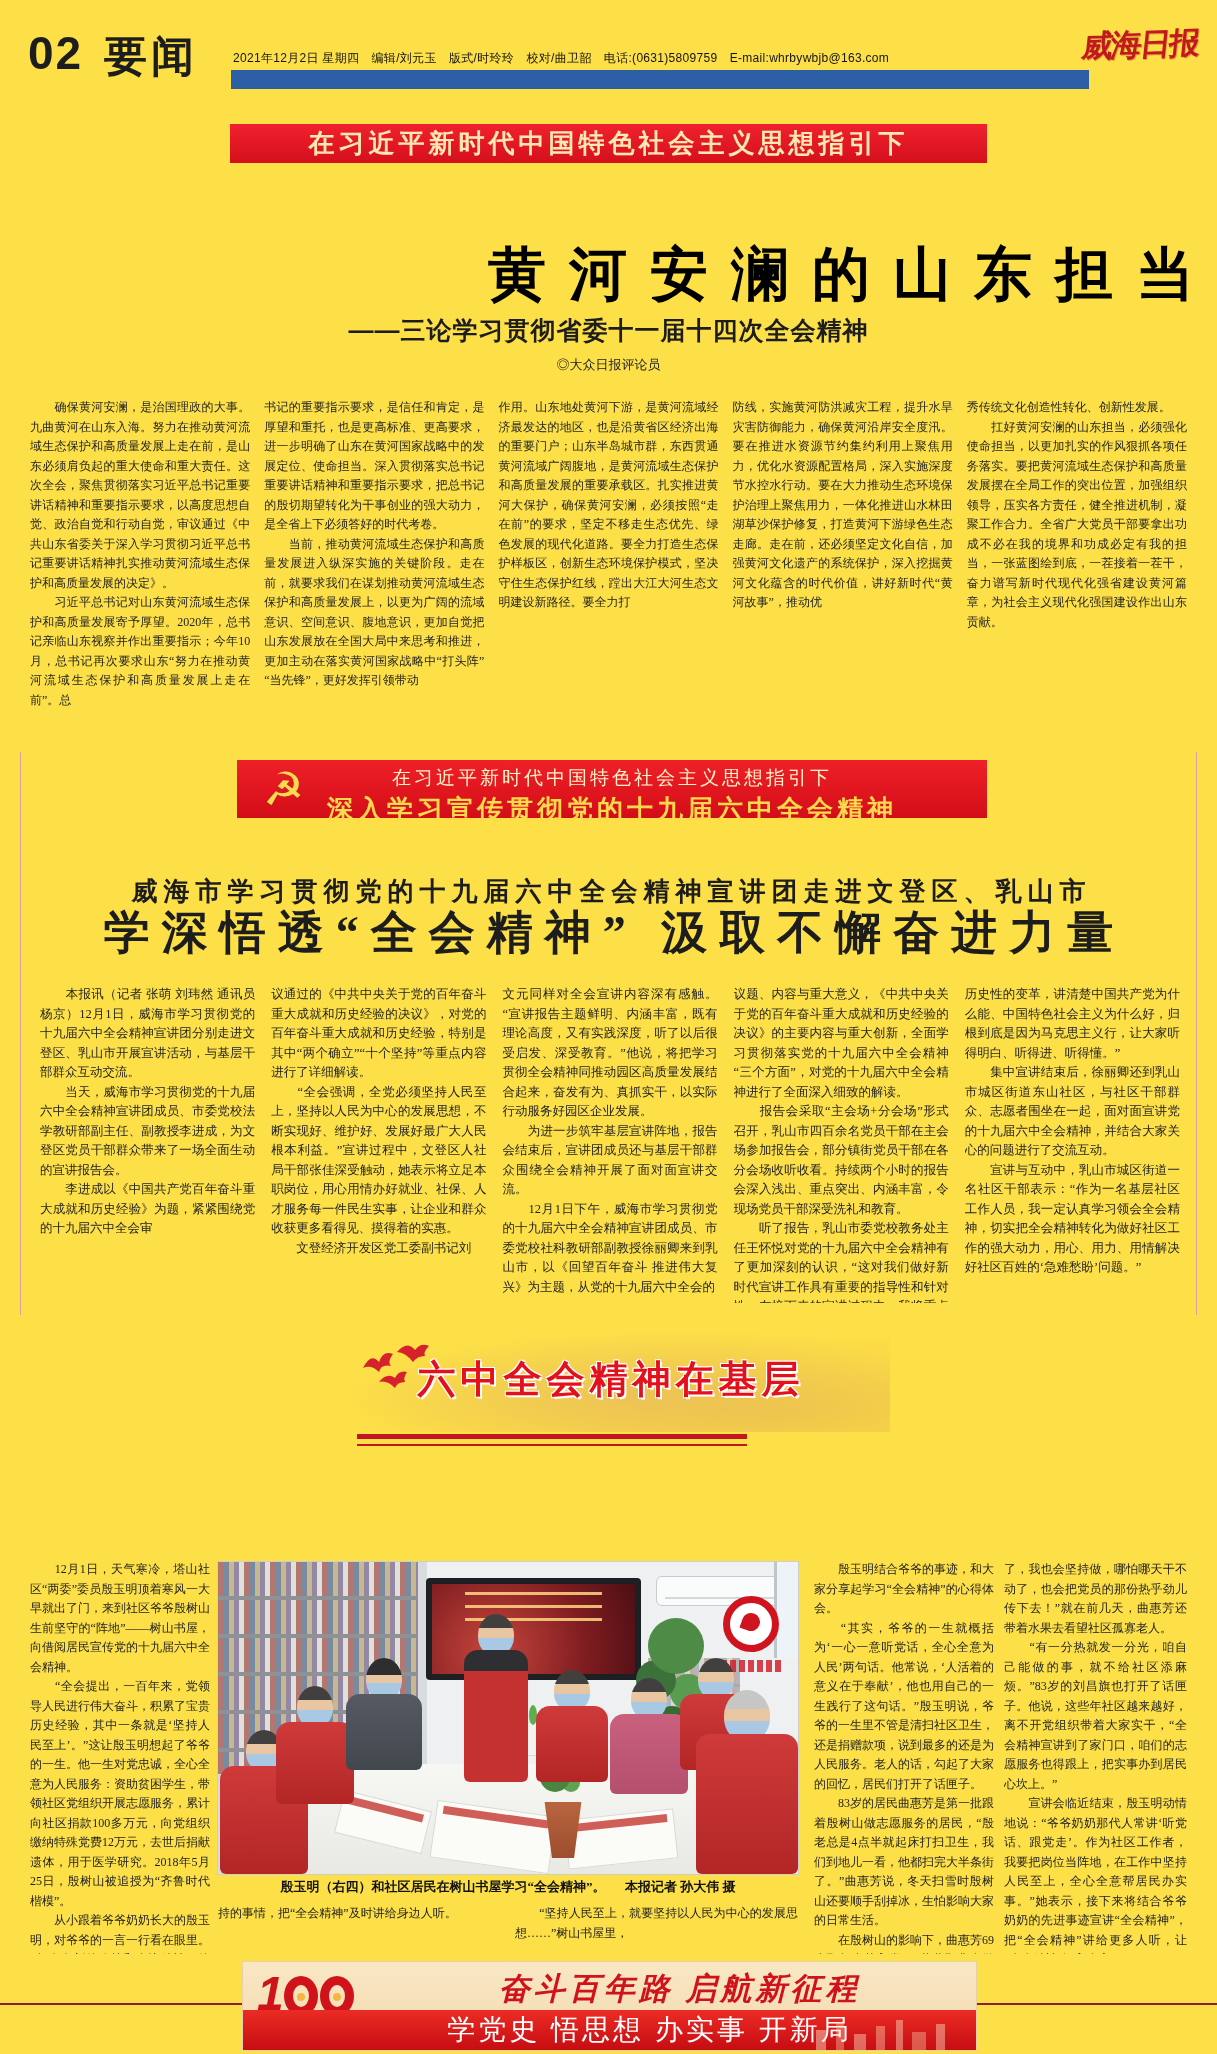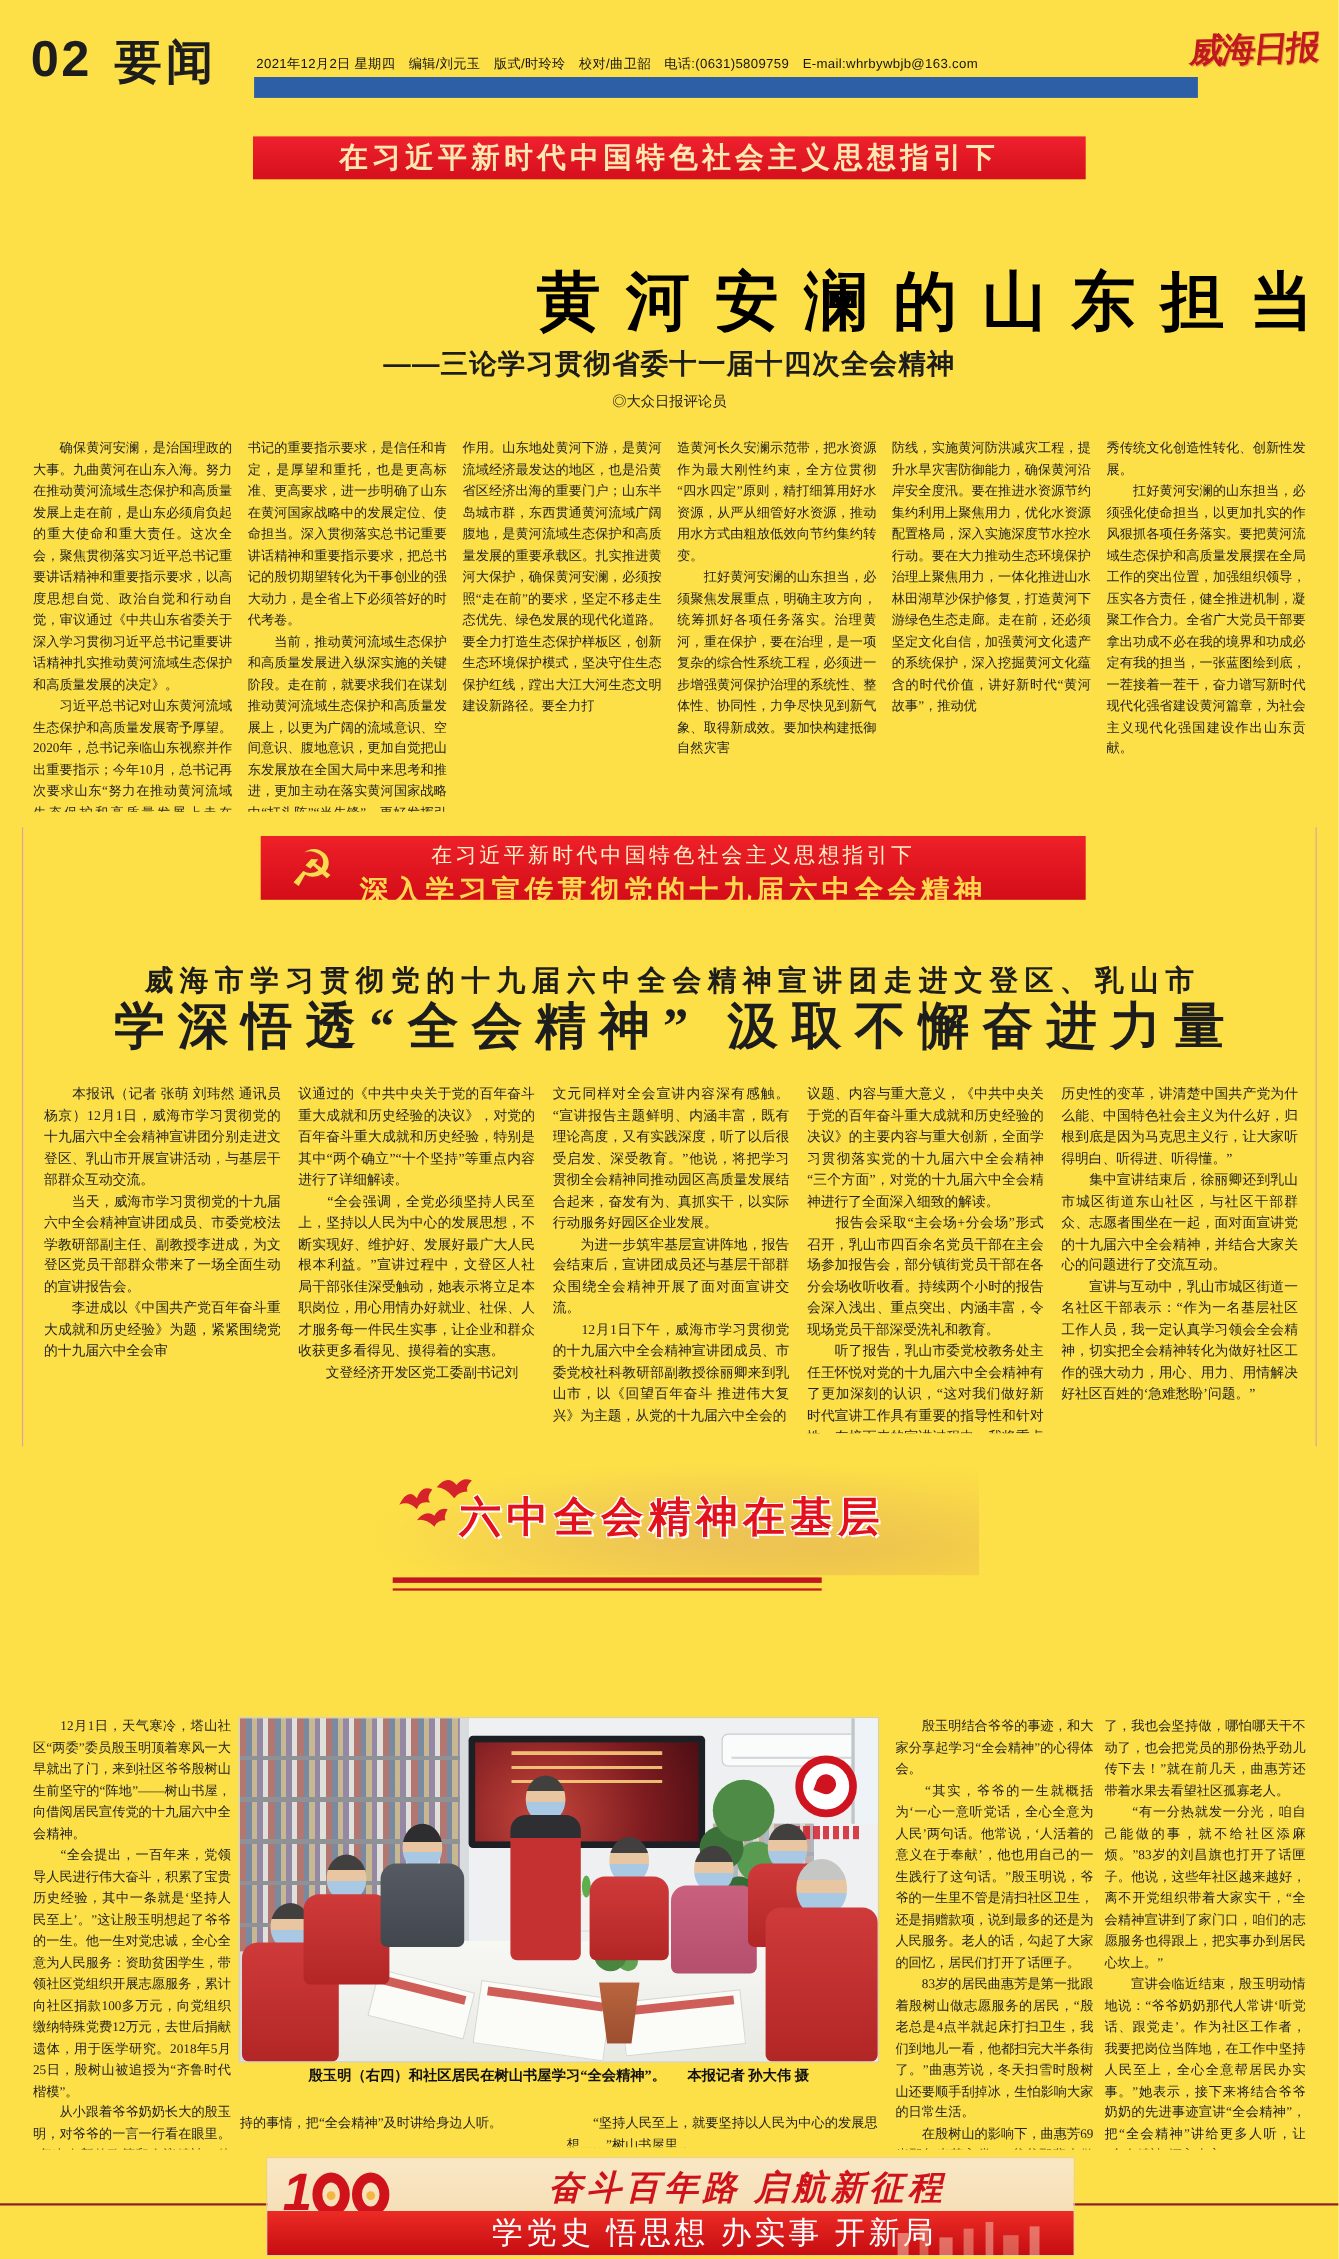--- a/index.html
+++ b/index.html
@@ -52,21 +52,21 @@
   .a3-byline{top:1596px;}
   .a3-body{position:absolute;left:30px;top:1560px;width:1157px;height:394px;}
   .a3-col{position:absolute;top:0;height:394px;overflow:hidden;font-family:"Liberation Serif",serif;font-size:12px;line-height:19.5px;text-align:justify;color:#232323;}
   .a3-col p{margin:0;}
   .a3-col-left{left:0;width:180px;}
   .a3-col-a{left:784px;width:180px;}
   .a3-col-b{left:974px;width:183px;}
   .a3-caption{position:absolute;left:188px;top:318px;width:580px;text-align:center;font-family:"Liberation Serif",serif;font-size:13px;font-weight:700;color:#111;}
   .a3-caption .credit{font-weight:700;margin-left:1.5em;}
   .a3-minis{position:absolute;left:188px;top:344px;width:580px;height:48px;display:flex;gap:14px;font-family:"Liberation Serif",serif;font-size:12px;line-height:19.5px;text-align:justify;}
-  .a3-minis .mini{flex:1;overflow:hidden;margin-top:17px;}
+  .a3-minis .mini{flex:1;overflow:hidden;}
   .a3-minis p{margin:0;}
 
   
   .photo{position:absolute;left:188px;top:2px;width:580px;height:312px;overflow:hidden;background:linear-gradient(90deg,#d8dcdf 0 36%,#eef0f1 36% 100%);box-shadow:0 0 0 1px #cfcfc9;}
   .ph-shelf{position:absolute;left:0;top:0;width:200px;height:212px;
     background:repeating-linear-gradient(180deg,rgba(0,0,0,0) 0 34px,#8e9296 34px 38px),
       repeating-linear-gradient(90deg,rgba(165,85,75,.75) 0 6px,rgba(90,110,140,.75) 6px 11px,rgba(195,175,125,.8) 11px 16px,rgba(120,100,140,.7) 16px 21px,rgba(225,225,218,.85) 21px 26px);}
   .ph-shelf2{position:absolute;left:430px;top:96px;width:92px;height:112px;opacity:.85;
     background:repeating-linear-gradient(180deg,rgba(0,0,0,0) 0 26px,#9aa0a4 26px 29px),
       repeating-linear-gradient(90deg,rgba(150,110,100,.6) 0 5px,rgba(110,130,150,.6) 5px 9px,rgba(210,205,190,.8) 9px 14px);}
@@ -153,24 +153,20 @@
         <p>　　习近平总书记对山东黄河流域生态保护和高质量发展寄予厚望。2020年，总书记亲临山东视察并作出重要指示；今年10月，总书记再次要求山东“努力在推动黄河流域生态保护和高质量发展上走在前”。总</p>
       </div>
     <div class="col">
         <p>书记的重要指示要求，是信任和肯定，是厚望和重托，也是更高标准、更高要求，进一步明确了山东在黄河国家战略中的发展定位、使命担当。深入贯彻落实总书记重要讲话精神和重要指示要求，把总书记的殷切期望转化为干事创业的强大动力，是全省上下必须答好的时代考卷。</p>
         <p>　　当前，推动黄河流域生态保护和高质量发展进入纵深实施的关键阶段。走在前，就要求我们在谋划推动黄河流域生态保护和高质量发展上，以更为广阔的流域意识、空间意识、腹地意识，更加自觉把山东发展放在全国大局中来思考和推进，更加主动在落实黄河国家战略中“打头阵”“当先锋”，更好发挥引领带动</p>
       </div>
     <div class="col">
         <p>作用。山东地处黄河下游，是黄河流域经济最发达的地区，也是沿黄省区经济出海的重要门户；山东半岛城市群，东西贯通黄河流域广阔腹地，是黄河流域生态保护和高质量发展的重要承载区。扎实推进黄河大保护，确保黄河安澜，必须按照“走在前”的要求，坚定不移走生态优先、绿色发展的现代化道路。要全力打造生态保护样板区，创新生态环境保护模式，坚决守住生态保护红线，蹚出大江大河生态文明建设新路径。要全力打</p>
       </div>
     <div class="col">
-        <p>造黄河长久安澜示范带，把水资源作为最大刚性约束，全方位贯彻“四水四定”原则，精打细算用好水资源，从严从细管好水资源，推动用水方式由粗放低效向节约集约转变。</p>
-        <p>　　扛好黄河安澜的山东担当，必须聚焦发展重点，明确主攻方向，统筹抓好各项任务落实。治理黄河，重在保护，要在治理，是一项复杂的综合性系统工程，必须进一步增强黄河保护治理的系统性、整体性、协同性，力争尽快见到新气象、取得新成效。要加快构建抵御自然灾害</p>
-      </div>
-    <div class="col">
         <p>防线，实施黄河防洪减灾工程，提升水旱灾害防御能力，确保黄河沿岸安全度汛。要在推进水资源节约集约利用上聚焦用力，优化水资源配置格局，深入实施深度节水控水行动。要在大力推动生态环境保护治理上聚焦用力，一体化推进山水林田湖草沙保护修复，打造黄河下游绿色生态走廊。走在前，还必须坚定文化自信，加强黄河文化遗产的系统保护，深入挖掘黄河文化蕴含的时代价值，讲好新时代“黄河故事”，推动优</p>
       </div>
     <div class="col">
         <p>秀传统文化创造性转化、创新性发展。</p>
         <p>　　扛好黄河安澜的山东担当，必须强化使命担当，以更加扎实的作风狠抓各项任务落实。要把黄河流域生态保护和高质量发展摆在全局工作的突出位置，加强组织领导，压实各方责任，健全推进机制，凝聚工作合力。全省广大党员干部要拿出功成不必在我的境界和功成必定有我的担当，一张蓝图绘到底，一茬接着一茬干，奋力谱写新时代现代化强省建设黄河篇章，为社会主义现代化强国建设作出山东贡献。</p>
       </div>
   </div>
 
   <div class="a2-box"></div>
   <div class="a2-banner">

